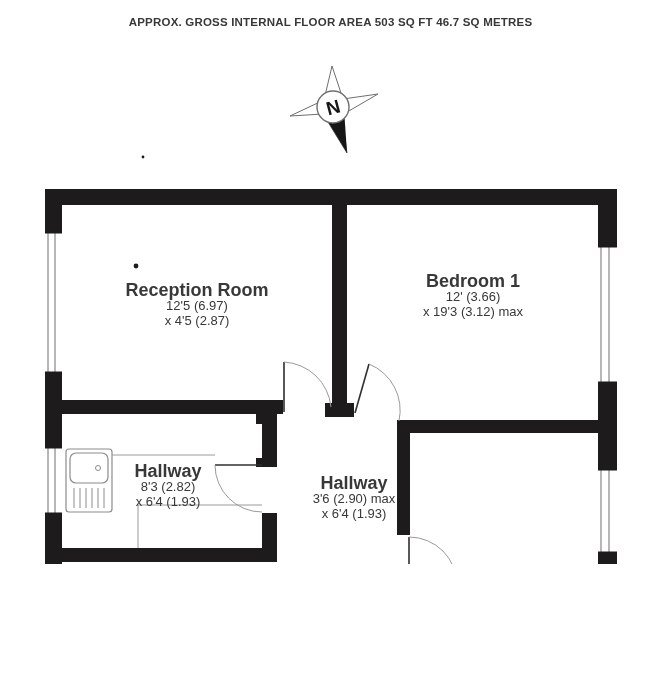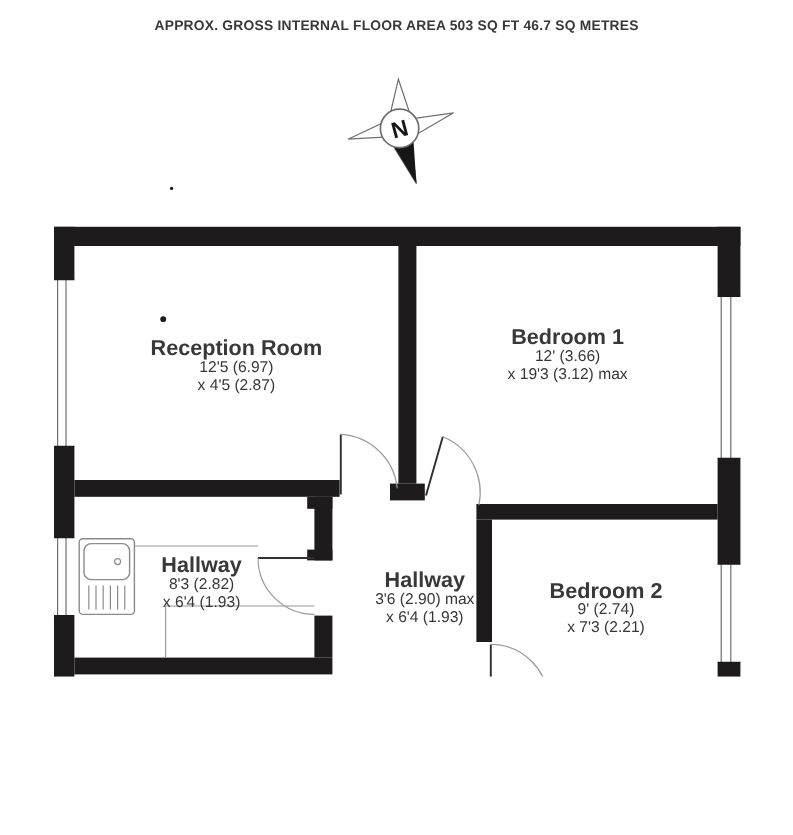--- a/index.html
+++ b/index.html
@@ -187,19 +187,14 @@
   <div class="room-label" style="left:168px;top:464px">
     <div class="rname">Hallway</div>
     <div>8'3 (2.82)</div>
     <div>x 6'4 (1.93)</div>
   </div>
   <div class="room-label" style="left:354px;top:476px">
     <div class="rname">Hallway</div>
     <div>3'6 (2.90) max</div>
     <div>x 6'4 (1.93)</div>
   </div>
-  <div class="room-label" style="left:505px;top:485px">
-    <div class="rname">Bedroom 2</div>
-    <div>9' (2.74)</div>
-    <div>x 7'3 (2.21)</div>
-  </div>
 
 </div>
 
 </body></html>

